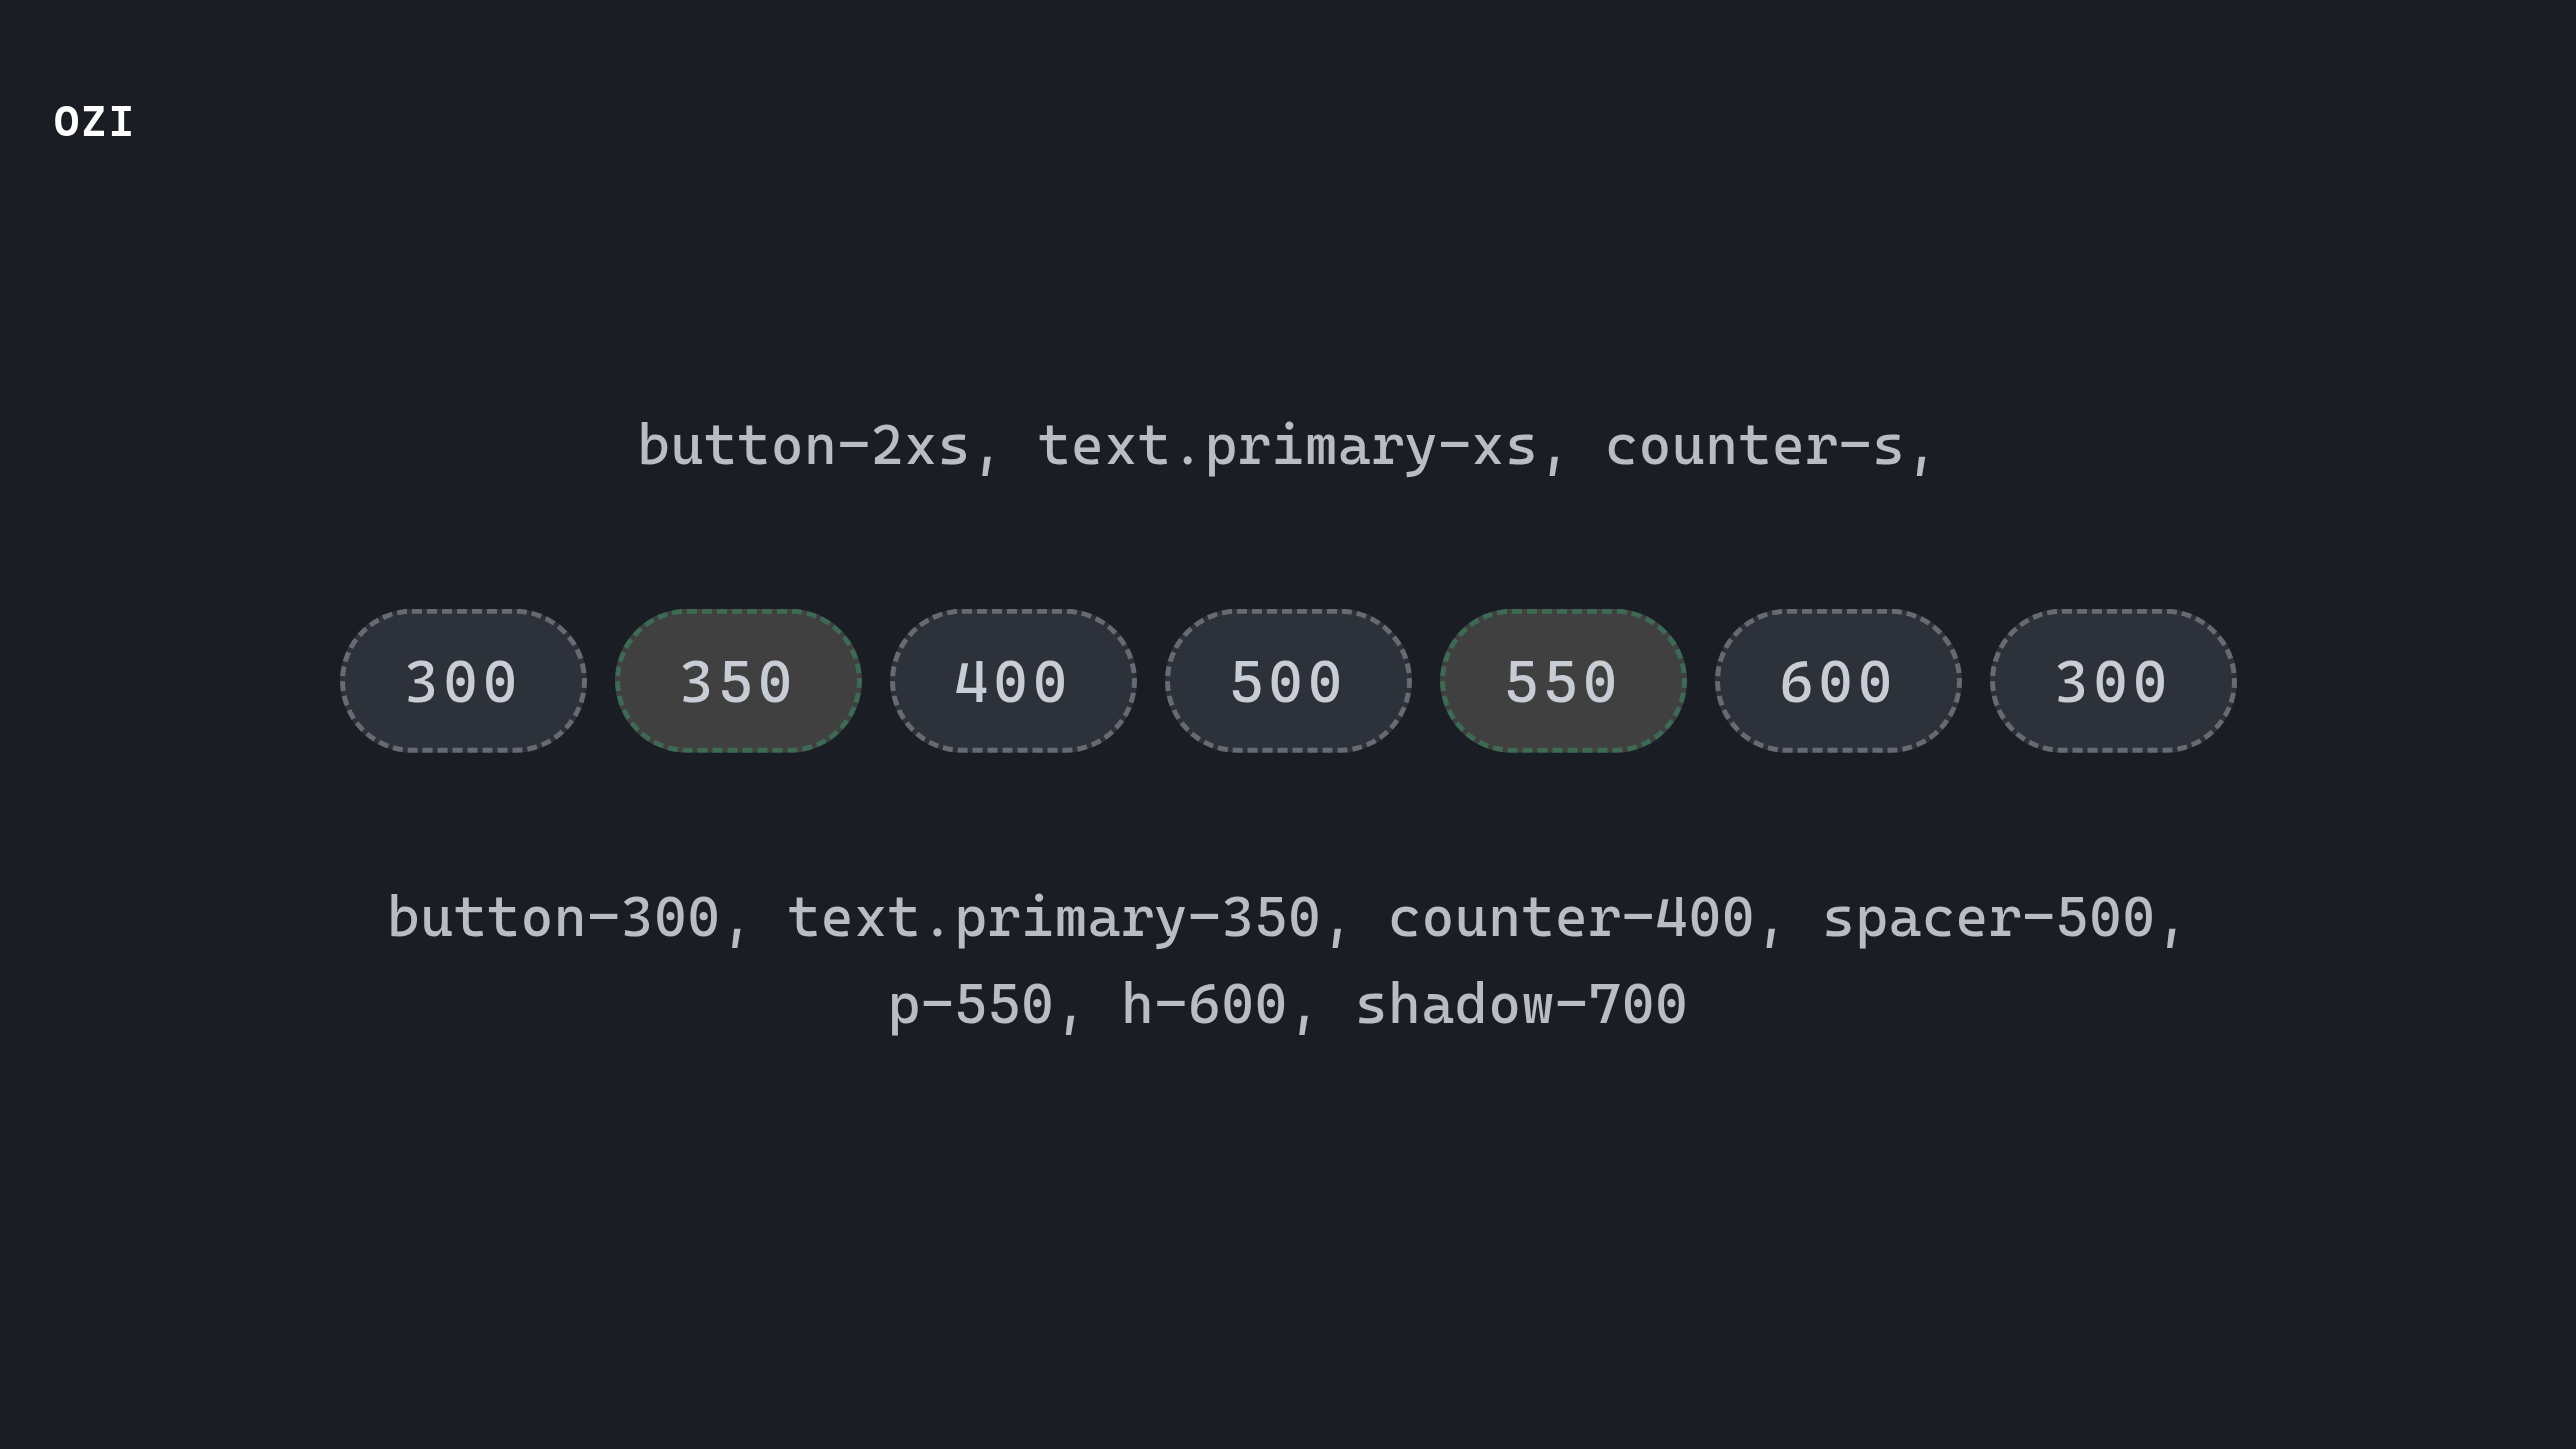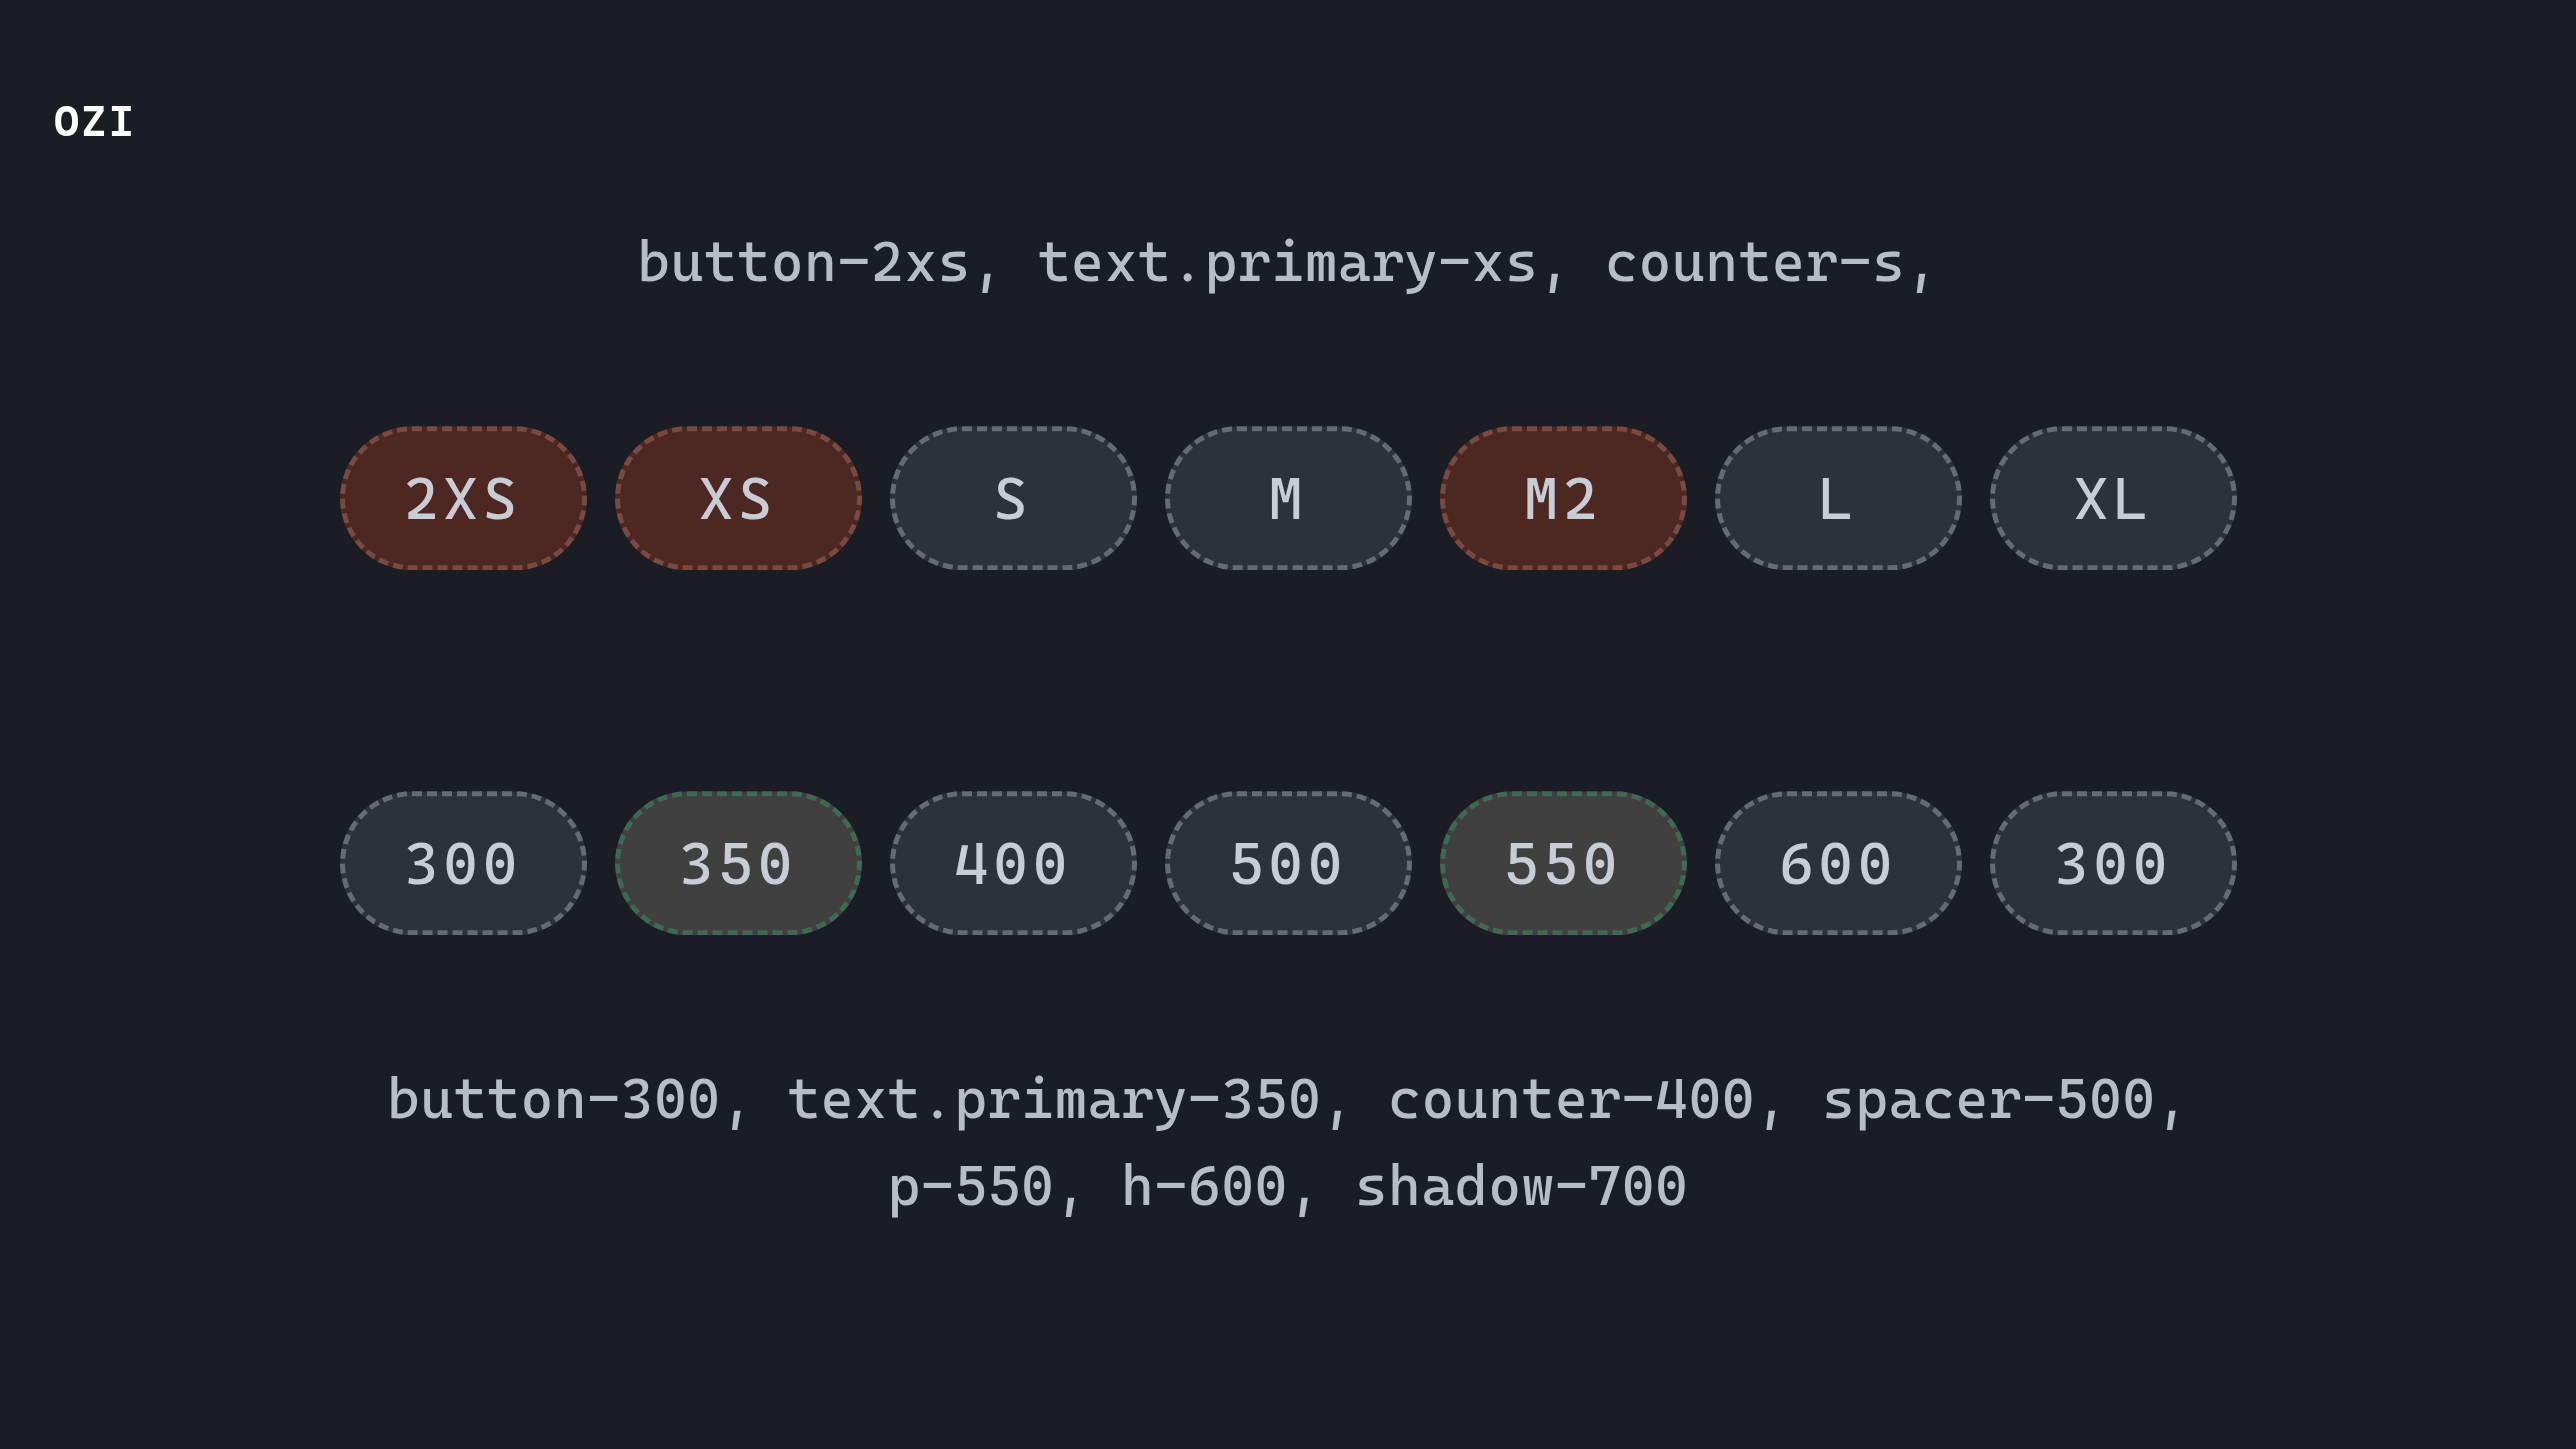--- a/index.html
+++ b/index.html
@@ -100,29 +100,20 @@
 <body>
 
 <div class="logo">OZI</div>
 
 <div class="content">
 
   <div class="label-text label-top">
     <div>button-2xs, text.primary-xs, counter-s,</div>
   </div>
 
-  <div class="pill-row pill-row-top">
-    <div class="pill pill-red">2XS</div>
-    <div class="pill pill-red">XS</div>
-    <div class="pill pill-neutral">S</div>
-    <div class="pill pill-neutral">M</div>
-    <div class="pill pill-red">M2</div>
-    <div class="pill pill-neutral">L</div>
-    <div class="pill pill-neutral">XL</div>
-  </div>
 
   <div class="pill-row">
     <div class="pill pill-neutral">300</div>
     <div class="pill pill-green">350</div>
     <div class="pill pill-neutral">400</div>
     <div class="pill pill-neutral">500</div>
     <div class="pill pill-green">550</div>
     <div class="pill pill-neutral">600</div>
     <div class="pill pill-neutral">300</div>
   </div>

